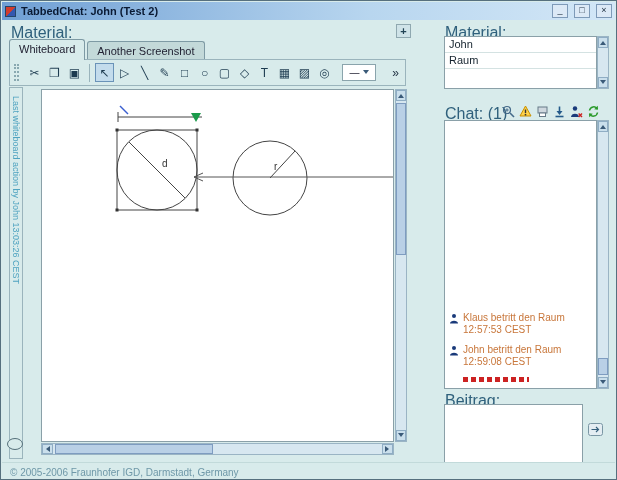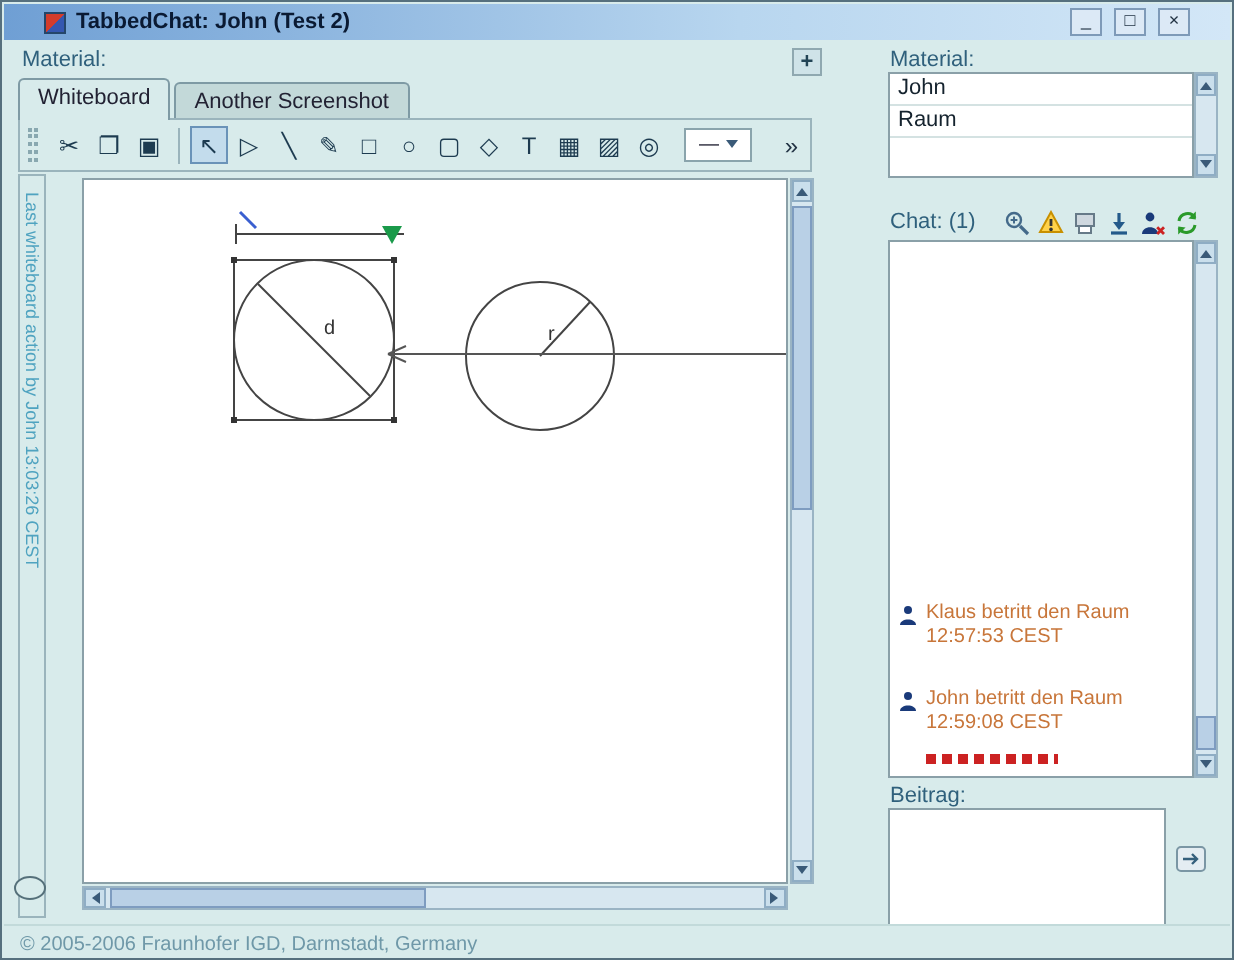--- a/index.html
+++ b/index.html
@@ -3,29 +3,29 @@
 <meta charset="utf-8">
 <style>
   *{margin:0;padding:0;box-sizing:border-box}
   html,body{width:617px;height:480px}
   body{font-family:"Liberation Sans",sans-serif;font-size:11px;color:#223;background:#b0c4cc;position:relative}
   .window{position:absolute;inset:0;border:1px solid #56707e;background:#d8ebeb;overflow:hidden}
 
   
   .titlebar{position:absolute;left:1px;top:1px;right:1px;height:18px;
     background:linear-gradient(to right,#6f9fd4,#b8d6ef 60%,#d3e7f7);
-    display:flex;align-items:center;padding:0 20px;gap:5px}
+    display:flex;align-items:center;padding:0 3px;gap:5px}
   .title-icon{width:11px;height:11px;border:1px solid #24466a;
     background:linear-gradient(135deg,#d33c2c 50%,#3457b0 50%)}
   .title-text{font-weight:bold;font-size:11px;color:#0a1a33;flex:1;white-space:nowrap;overflow:hidden}
   .tb-btn{width:16px;height:14px;border:1px solid #7e9ab8;background:#dce9f6;
     font-size:9px;line-height:11px;text-align:center;color:#234;margin-left:1px;cursor:default}
 
   
-  .sec-label{position:absolute;color:#2f607c;font-size:11px}
+  .sec-label{position:absolute;color:#2f607c;font-size:16px}
 
   
   .add-btn{position:absolute;left:395px;top:23px;width:15px;height:14px;border:1px solid #8fa8b0;
     background:#cfe3e8;text-align:center;line-height:12px;font-weight:bold;color:#245}
   .tabs{position:absolute;left:8px;top:39px;height:20px;display:flex;align-items:flex-end}
   .tab{height:19px;padding:3px 9px 0 9px;border:1px solid #7e9aa4;border-bottom:none;
     background:#c3d9d9;margin-right:2px;border-radius:3px 3px 0 0;color:#223;white-space:nowrap}
   .tab.active{background:#d8ebeb;font-weight:normal;height:21px;position:relative;z-index:2}
 
   
@@ -63,21 +63,21 @@
   .sb.h .sb-thumb{position:absolute;top:0;bottom:0;background:#b9d0e6;border:1px solid #7e9cc0}
 
   
   .user-list{position:absolute;left:443px;top:35px;width:153px;height:53px;background:#fff;border:1px solid #8aa0a8}
   .user-row{height:16px;line-height:15px;padding-left:4px;border-bottom:1px solid #d4e2e2;color:#15232e}
   .chat-icons{position:absolute;left:500px;top:104px;display:flex;gap:3px;align-items:center}
   .chat-icons span{display:inline-flex;width:14px;height:13px;align-items:center;justify-content:center}
   .chat-box{position:absolute;left:443px;top:119px;width:153px;height:269px;background:#fff;
     border:1px solid #8aa0a8;display:flex;flex-direction:column;justify-content:flex-end;
     padding:4px 4px 6px 4px;overflow:hidden}
-  .msg{display:flex;gap:3px;margin-top:19px;font-size:10px;line-height:12px}
+  .msg{display:flex;gap:3px;margin-top:8px;font-size:10px;line-height:12px}
   .msg .txt{color:#c8763a}
   .msg-icon{flex:0 0 11px;padding-top:1px}
   .chat-divider{margin:9px 0 0 14px;height:5px;width:66px;
     background:repeating-linear-gradient(to right,#cc2222 0 5px,transparent 5px 8px)}
   .msg .author{font-weight:bold;color:#cc2222}
   .msg .time{color:#cc2222}
   .msg .mbody{display:block;color:#8b3a3a;margin-top:1px}
   .composer{position:absolute;left:443px;top:403px;width:139px;height:59px;background:#fff;
     border:1px solid #8aa0a8;resize:none;font-family:"Liberation Sans",sans-serif;font-size:11px;padding:2px}
   .send-btn{position:absolute;left:586px;top:421px;width:17px;height:15px;display:flex;

